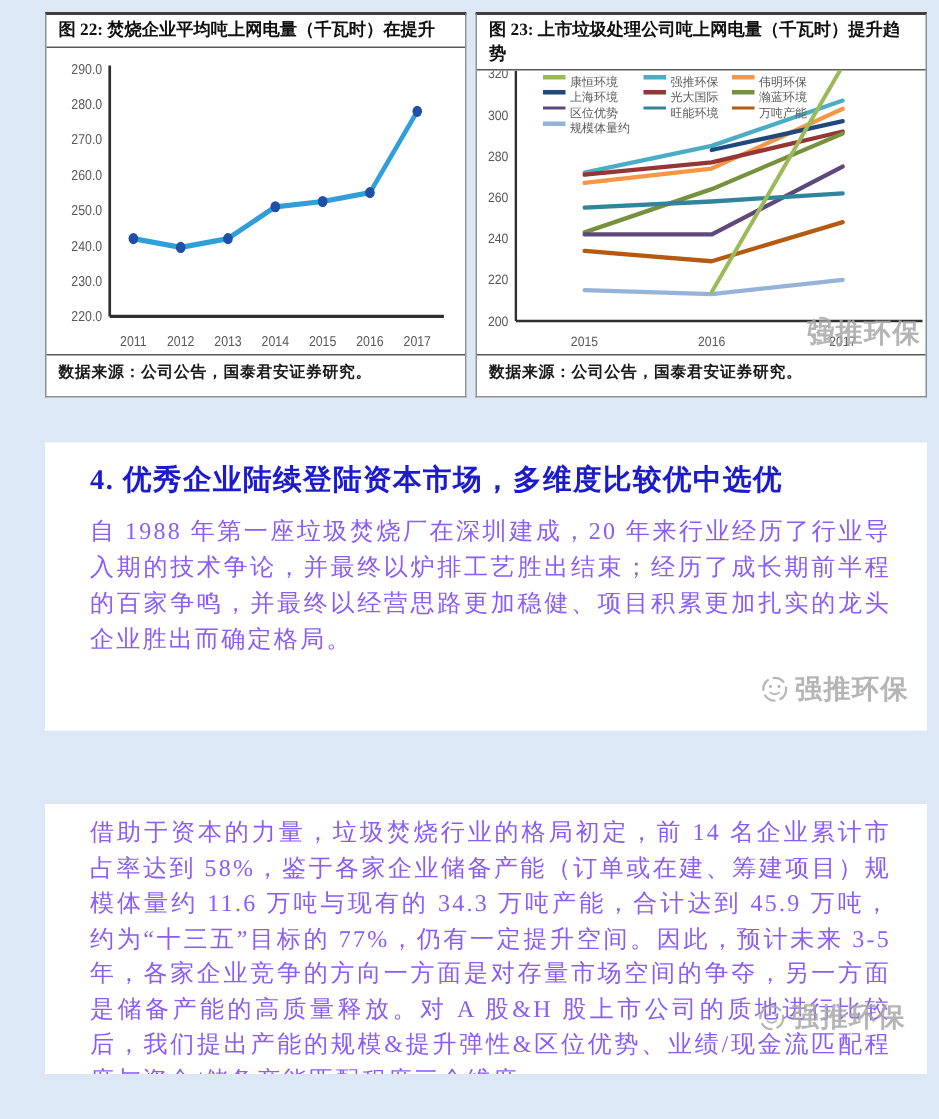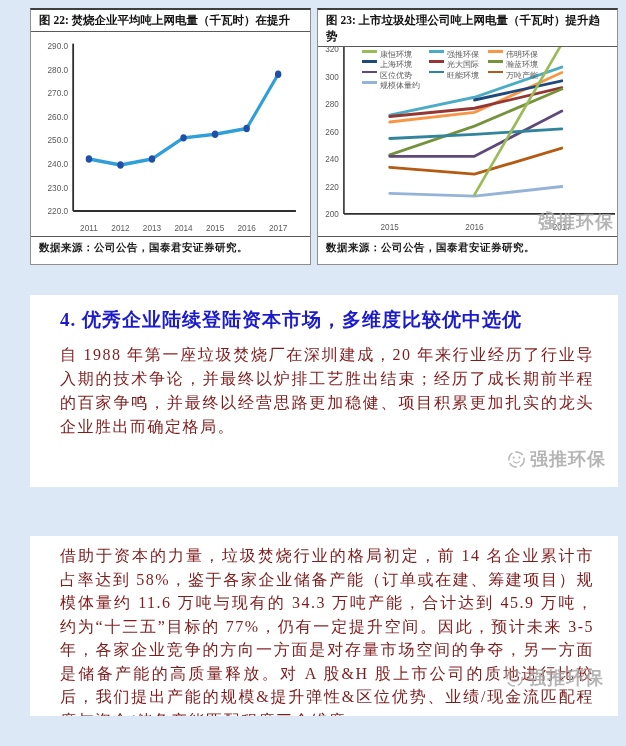--- a/index.html
+++ b/index.html
@@ -52,21 +52,21 @@
   .box1{top:268px;height:192px;margin-top:27px;}
   .box2{top:536px;height:180px;}
   .heading{
     margin:12px 24px 0 30px;
     font-size:19px;font-weight:bold;color:#1b1bcd;
     letter-spacing:1px;
   }
   .text-box p{
     margin:10px 0 0;padding:0 24px 0 30px;
     font-size:16px;line-height:24px;letter-spacing:1.5px;
-    text-align:justify;color:#7f1d1d;
+    text-align:justify;color:#8b5cf6;
   }
   .box1 p + p{margin-top:14px;}
   .box2 p{line-height:23.5px;margin-top:8px;}
   
   .watermark{
     position:absolute;display:flex;align-items:center;gap:4px;
     color:#a9a9a9;font-weight:bold;font-size:18px;letter-spacing:1px;
     opacity:.85;pointer-events:none;white-space:nowrap;
   }
   .watermark .wm-logo{width:19px;height:19px;flex:none;}

